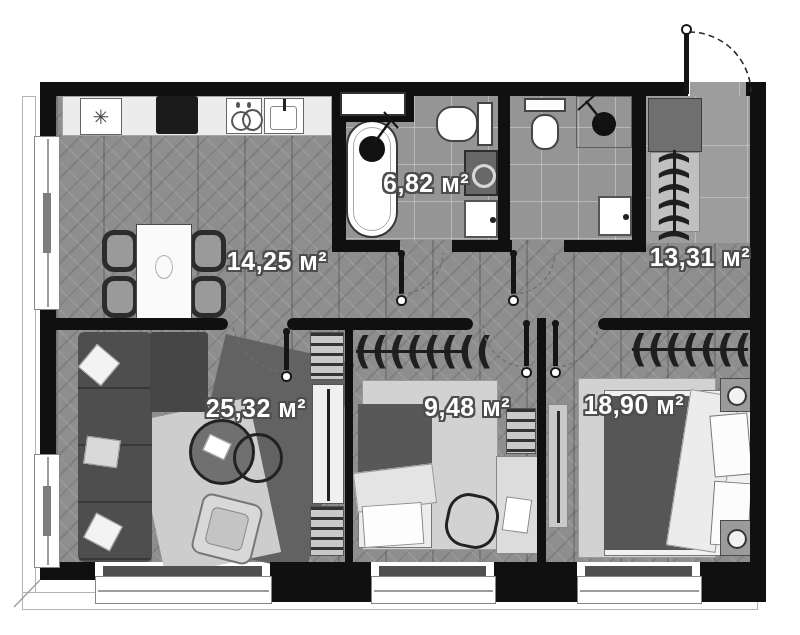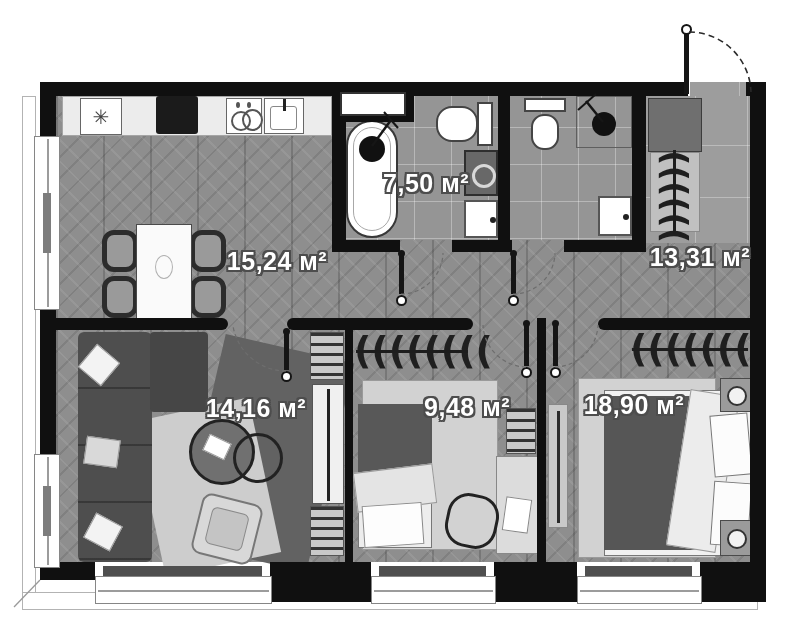--- a/index.html
+++ b/index.html
@@ -239,20 +239,20 @@
     <path d="M286 371 A54 54 0 0 1 233 326" fill="none" stroke="#6d6d6d" stroke-width="1.2" stroke-dasharray="4 3"></path>
     <path d="M526 367 A44 44 0 0 1 483 325" fill="none" stroke="#6d6d6d" stroke-width="1.2" stroke-dasharray="4 3"></path>
     <path d="M555 367 A44 44 0 0 0 598 325" fill="none" stroke="#6d6d6d" stroke-width="1.2" stroke-dasharray="4 3"></path>
     <path d="M372 146 L391 120" fill="none" stroke="#161616" stroke-width="2.5"></path>
     <path d="M384 112 L398 128" fill="none" stroke="#161616" stroke-width="2"></path>
     <path d="M603 122 L586 101" fill="none" stroke="#161616" stroke-width="2.5"></path>
     <path d="M578 110 L596 94" fill="none" stroke="#161616" stroke-width="2"></path>
     <path d="M40 580 L14 607" fill="none" stroke="#9a9a9a" stroke-width="1.3"></path>
   </svg>
 
-  <div class="arealabel" style="left:277px;top:261px">15,24 м²</div>
-  <div class="arealabel" style="left:426px;top:183px">7,50 м²</div>
+  <div class="arealabel" style="left:277px;top:261px">14,25 м²</div>
+  <div class="arealabel" style="left:426px;top:183px">6,82 м²</div>
   <div class="arealabel" style="left:700px;top:257px">13,31 м²</div>
-  <div class="arealabel" style="left:256px;top:408px">14,16 м²</div>
+  <div class="arealabel" style="left:256px;top:408px">25,32 м²</div>
   <div class="arealabel" style="left:467px;top:407px">9,48 м²</div>
   <div class="arealabel" style="left:634px;top:405px">18,90 м²</div>
 
 </div>
 
 </body></html>

